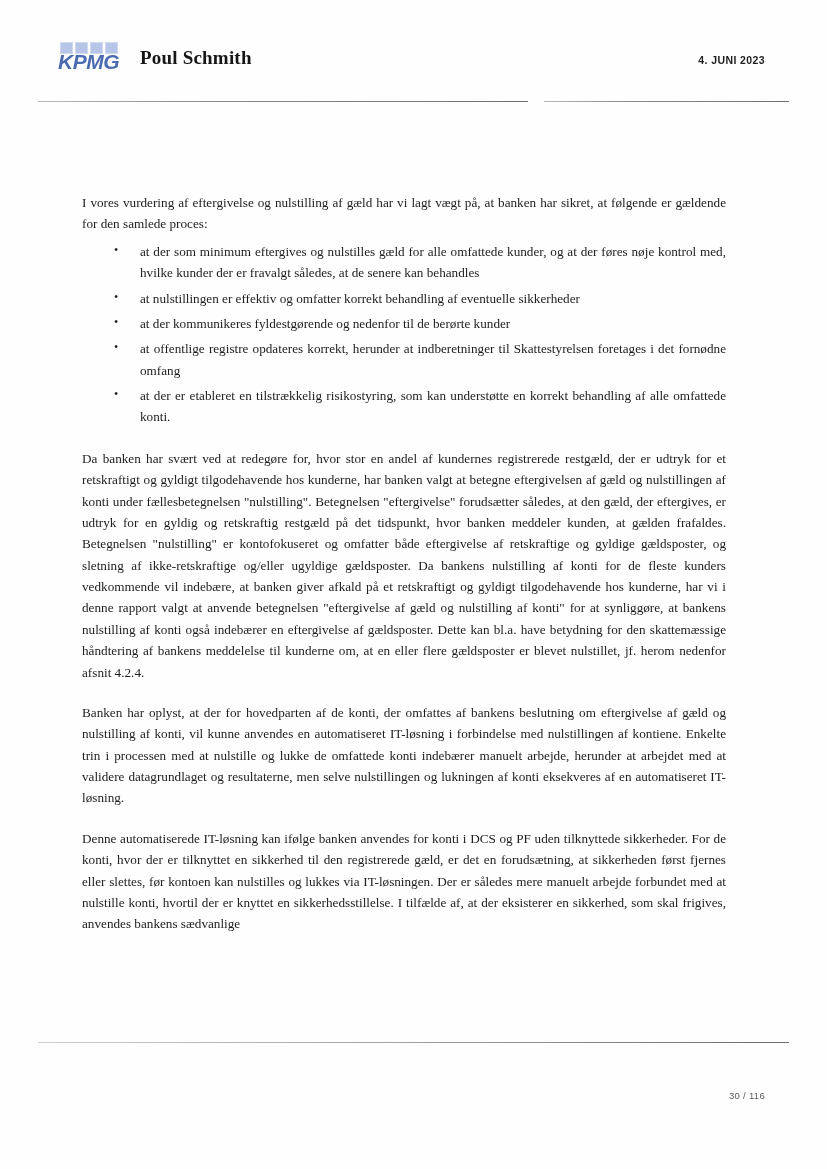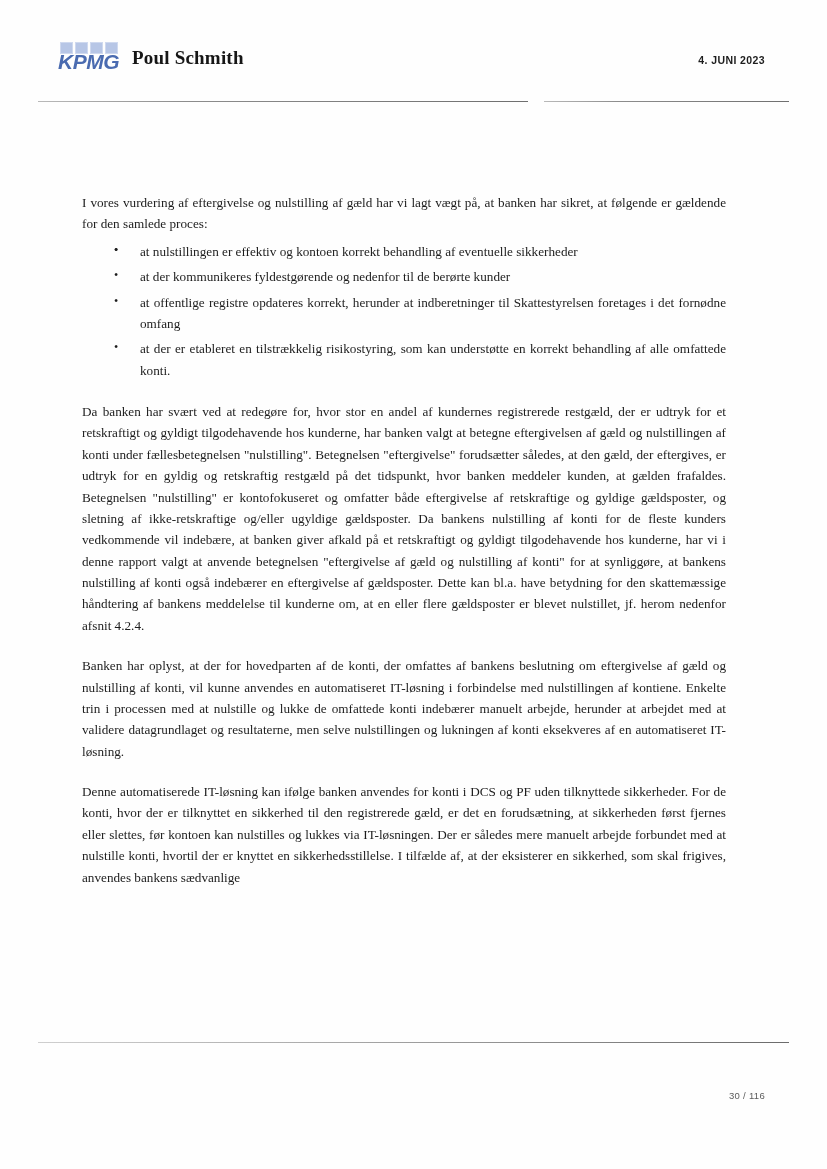--- a/index.html
+++ b/index.html
@@ -29,21 +29,21 @@
     right: 0;
     top: 34px;
     height: 70px;
   }
   .brand-block {
     position: absolute;
     left: 58px;
     top: 8px;
     display: flex;
     align-items: center;
-    gap: 12px;
+    gap: 20px;
   }
   .kpmg-logo {
     width: 62px;
     height: 32px;
     position: relative;
   }
   .kpmg-logo .bars {
     position: absolute;
     left: 2px;
     top: 0px;
@@ -195,24 +195,25 @@
     </div>
   </div>
 
   <div class="content">
 
     <p class="tight">I vores vurdering af eftergivelse og nulstilling af gæld har vi lagt vægt på, at banken har sikret, at følgende er gældende for den samlede proces:</p>
 
     <ul class="bullets">
       <li>
         <span class="dot">•</span>
-      </li>
-      <li>
-        <span class="dot">•</span>
-        <span>at nulstillingen er effektiv og kontoen korrekt behandling af eventuelle sikkerheder</span>
+        <span>at der som minimum eftergives og nulstilles gæld for alle omfattede kunder, og at der føres nøje kontrol med, hvilke kunder der er fravalgt således, at de senere kan behandles</span>
+      </li>
+      <li>
+        <span class="dot">•</span>
+        <span>at nulstillingen er effektiv og omfatter korrekt behandling af eventuelle sikkerheder</span>
       </li>
       <li>
         <span class="dot">•</span>
         <span>at der kommunikeres fyldestgørende og nedenfor til de berørte kunder</span>
       </li>
       <li>
         <span class="dot">•</span>
         <span>at offentlige registre opdateres korrekt, herunder at indberetninger til Skattestyrelsen foretages i det fornødne omfang</span>
       </li>
       <li>

